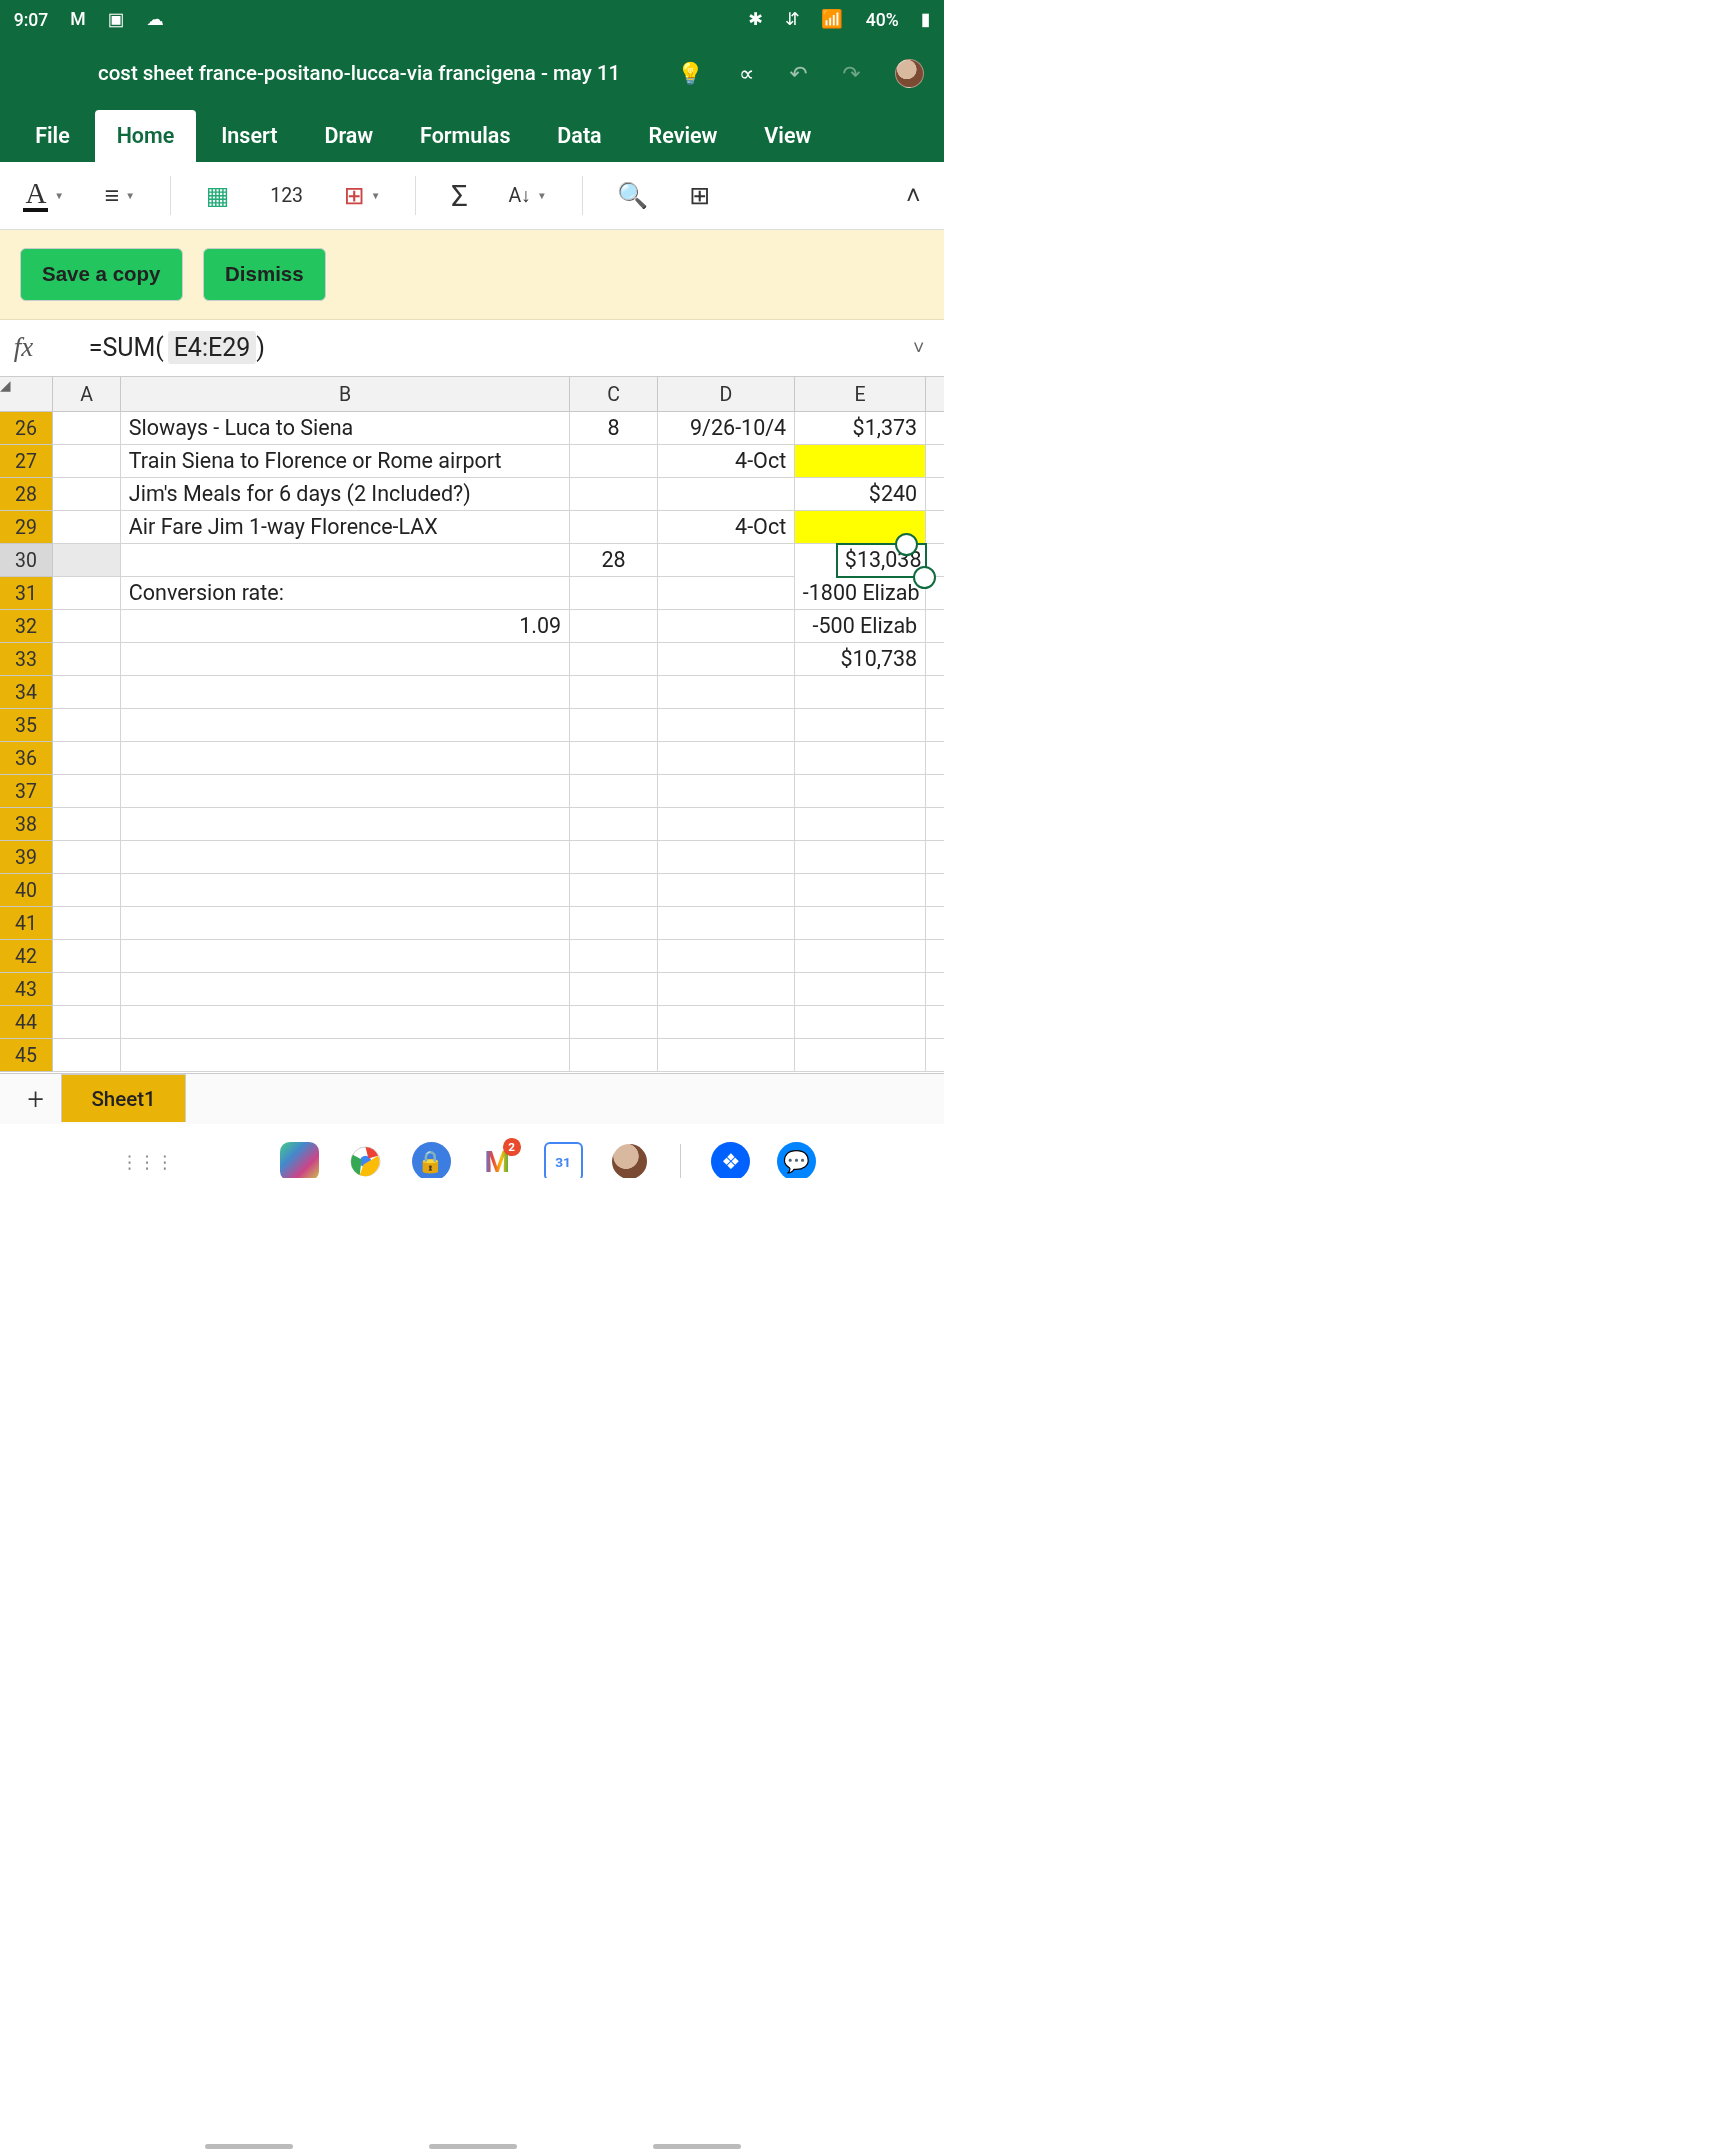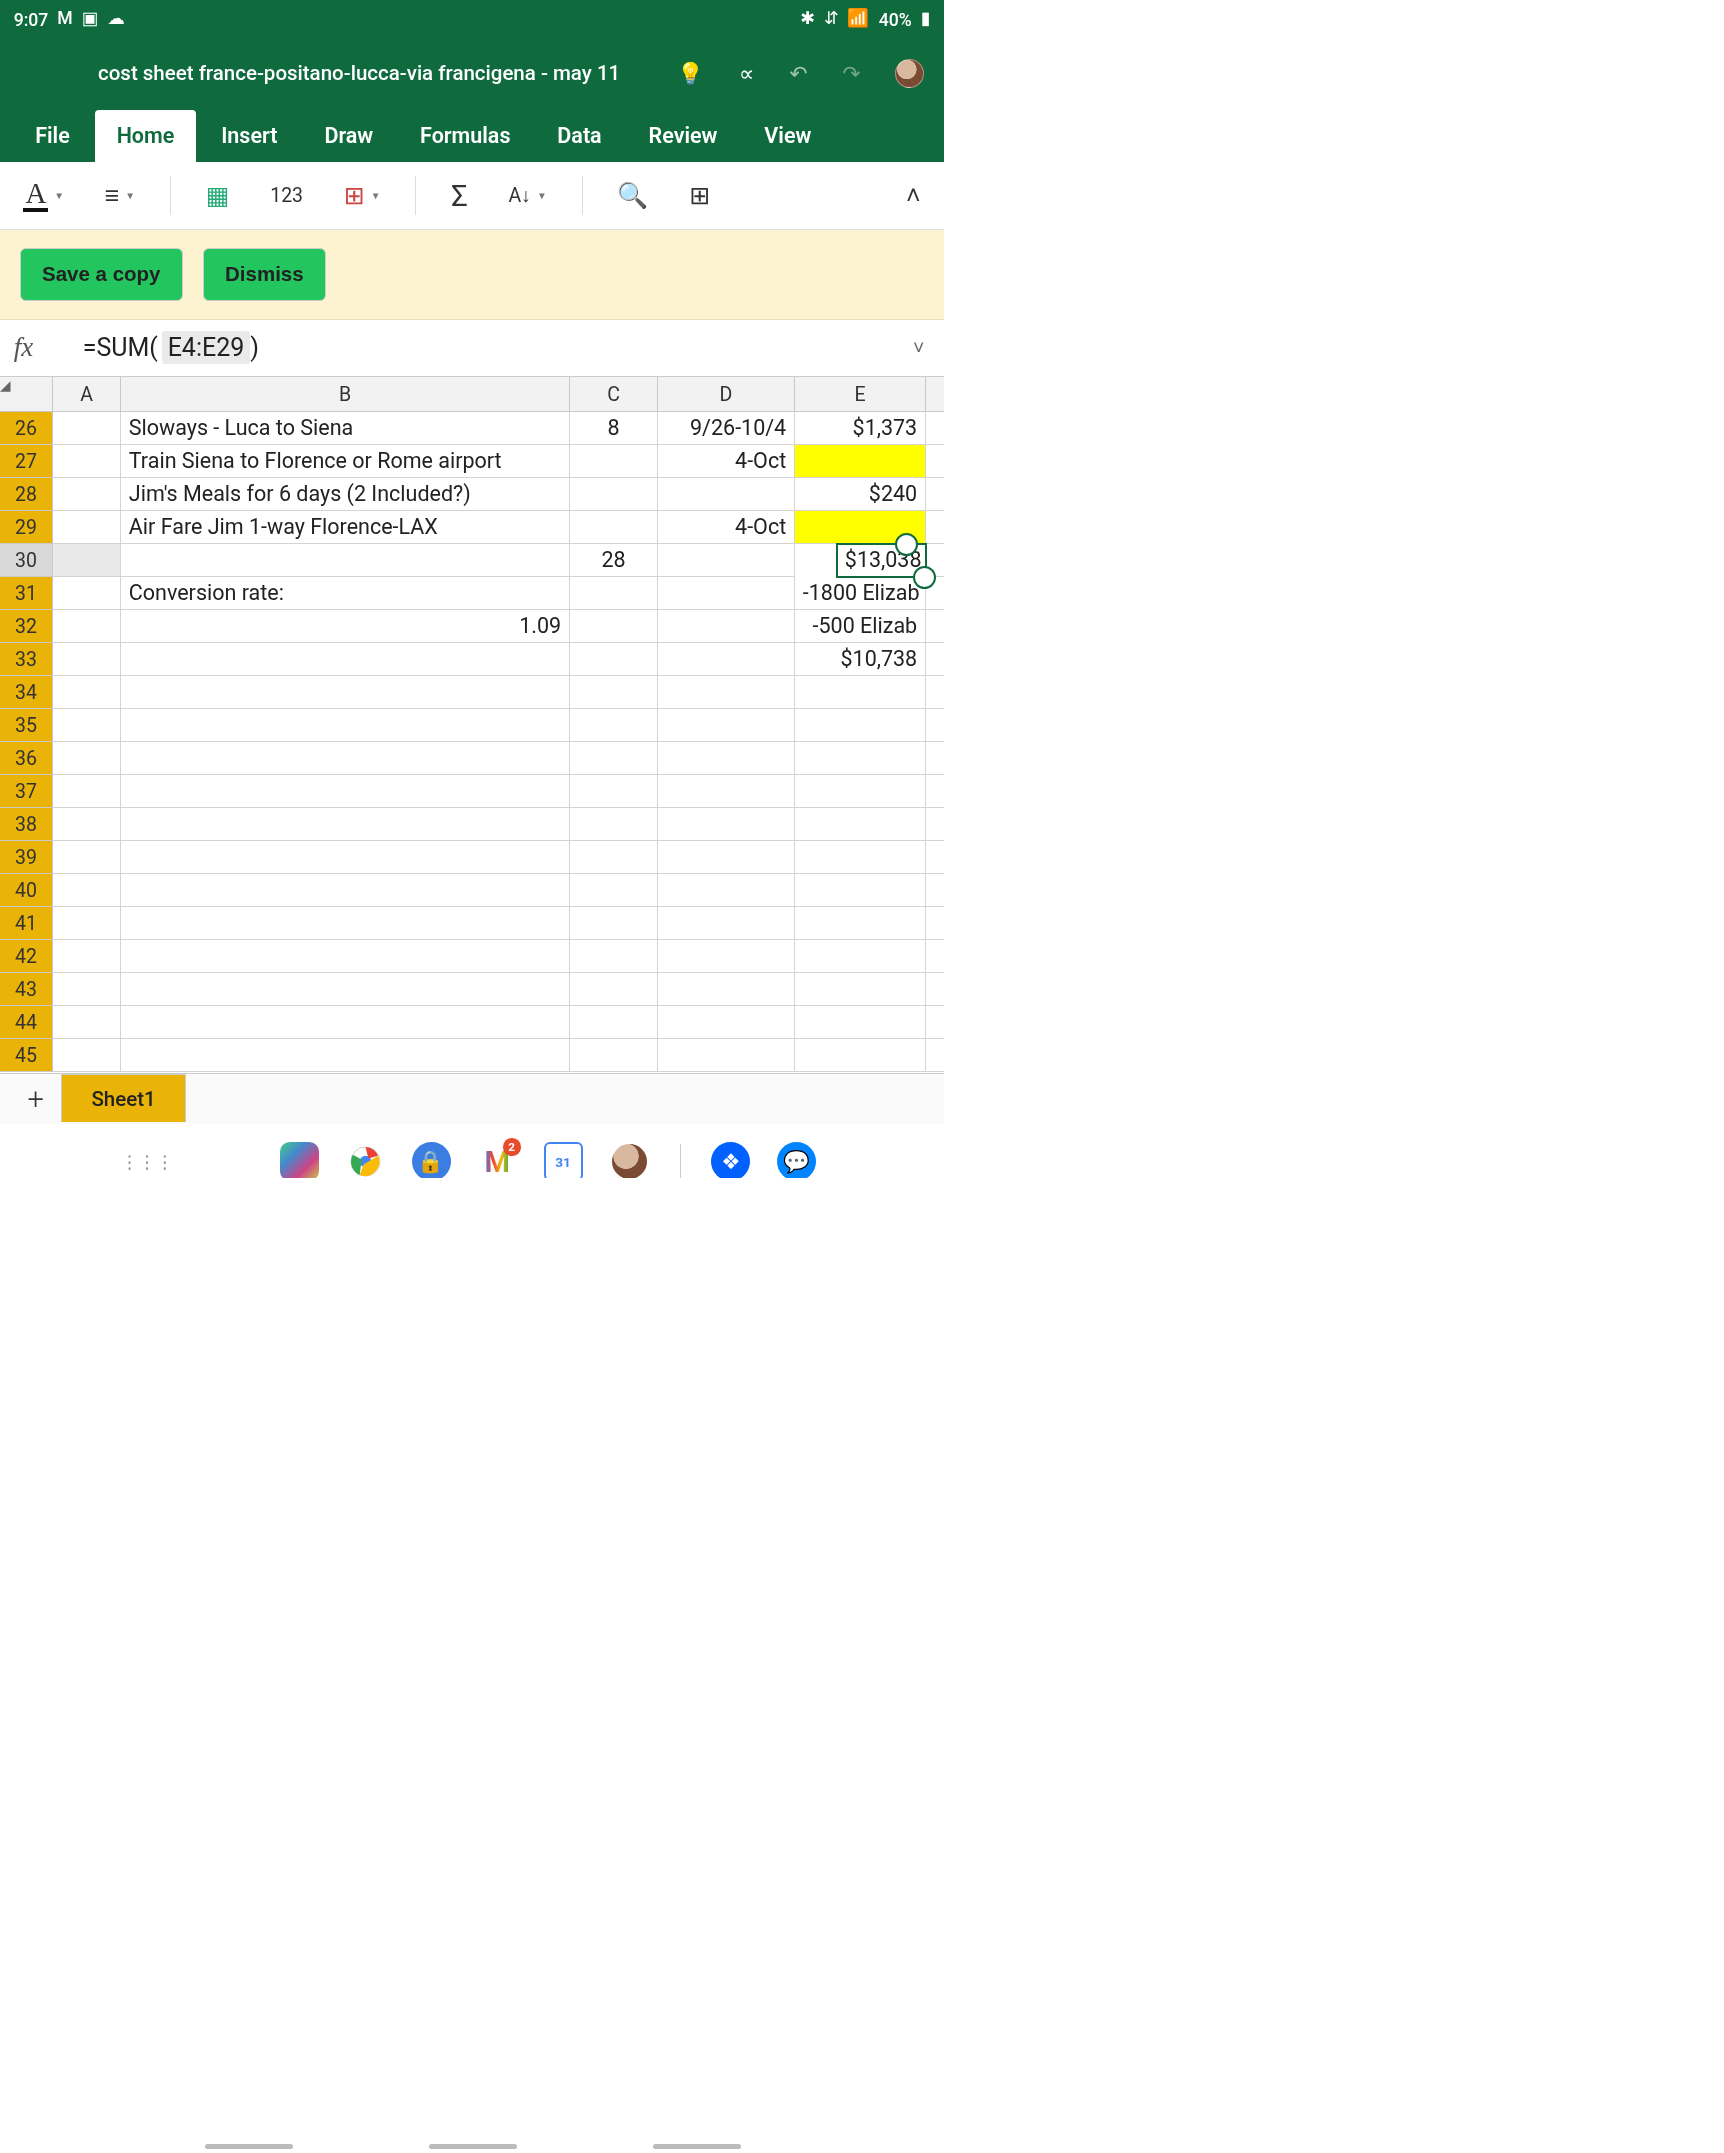--- a/index.html
+++ b/index.html
@@ -18,21 +18,21 @@
     height: 39px;
     background: #0f6b3d;
     color: #fff;
     display: flex;
     align-items: center;
     justify-content: space-between;
     padding: 0 13.7px;
     font-size: 17.6px;
     font-weight: 500;
   }
-  .status-left, .status-right { display: flex; align-items: flex-start; gap: 9px; }
+  .status-left, .status-right { display: flex; align-items: center; gap: 22px; }
   .ico { display:inline-block; line-height:1; }
 
   
   .title-bar {
     height: 68px;
     background: #0f6b3d;
     color: #fff;
     display: flex;
     align-items: center;
     padding: 0 13.7px 0 98px;
@@ -108,21 +108,21 @@
     cursor: pointer;
   }
 
   
   .fxbar {
     height: 57px;
     display: flex;
     align-items: center;
     border-bottom: 1px solid #ccc;
     padding: 0 13.7px;
-    gap: 20px;
+    gap: 26px;
   }
   .fx-label { font-family: "Times New Roman", serif; font-style: italic; font-size: 27px; color:#555; width:49px; }
   .fx-content { flex:1; font-size: 25px; display:flex; align-items:center; gap:0;}
   .fx-eq { padding-right:3.9px; }
   .fx-ref { background:#eaeaea; padding:2px 5.9px; border-radius:2.9px; }
   .fx-expand { font-size:19.5px; color:#666; padding:5.9px; }
 
   
   .sheet-wrap { position: relative; height: 696px; overflow:hidden; background:#fff;}
   .sheet {

